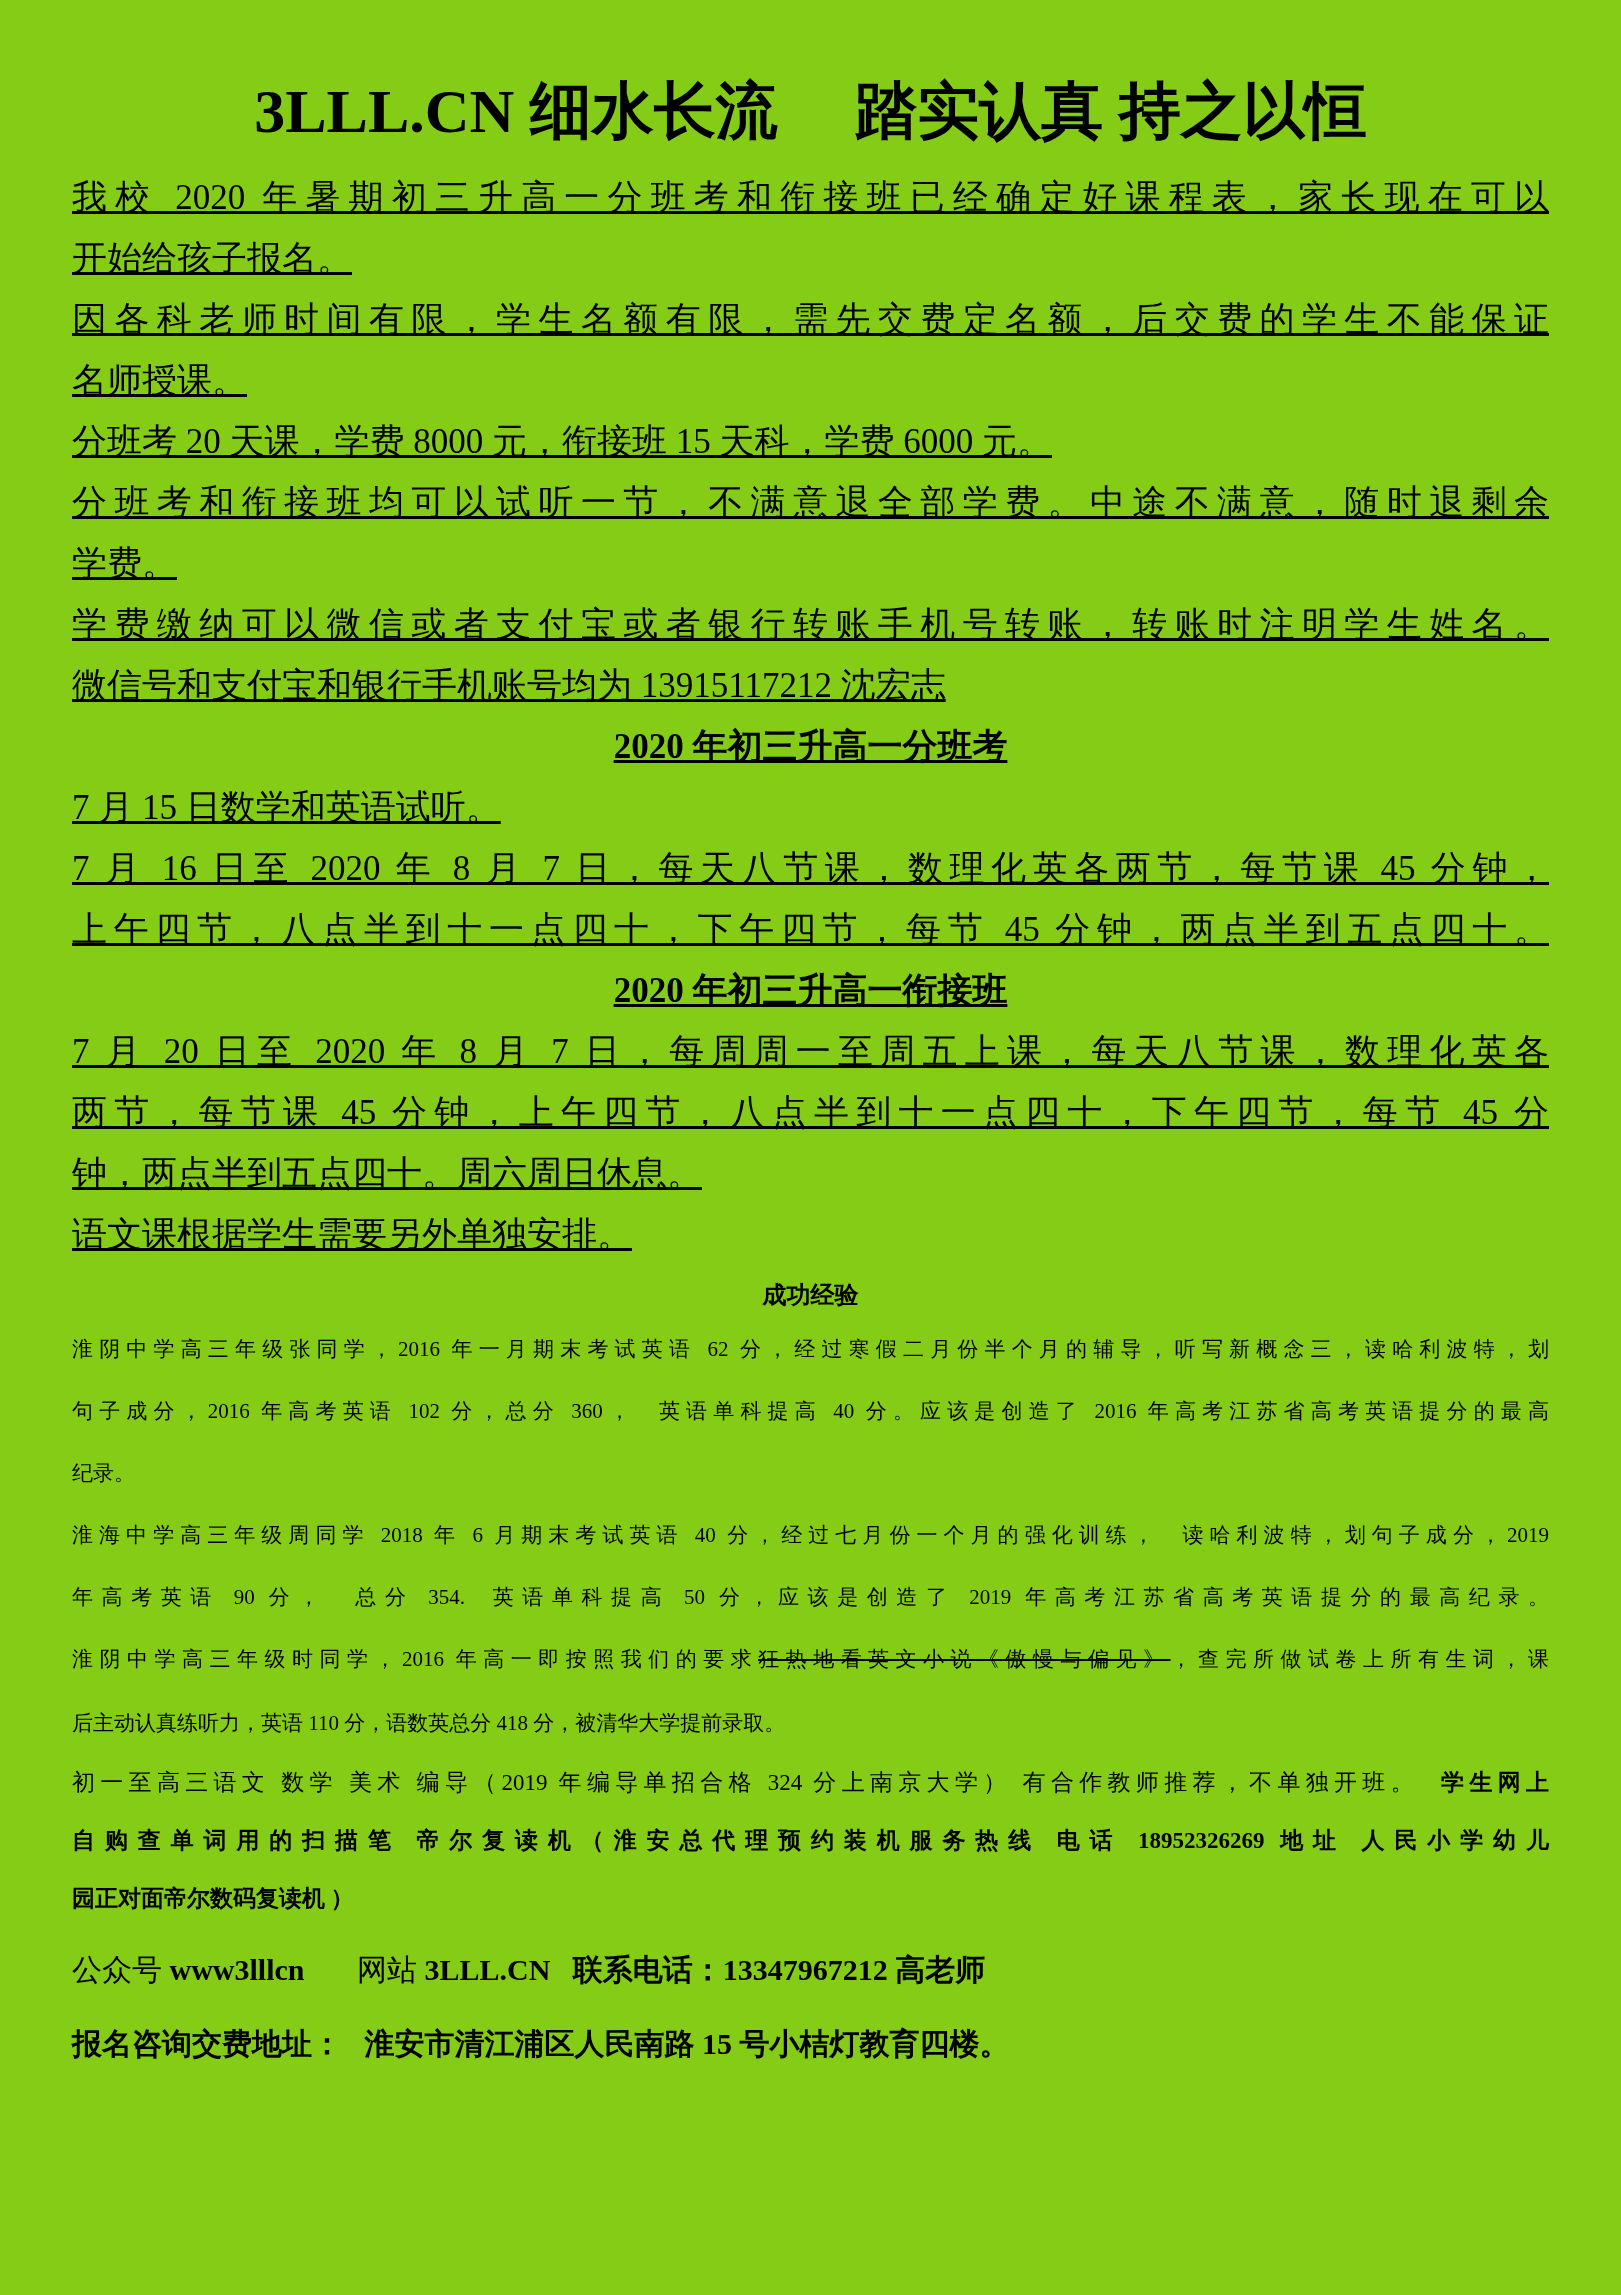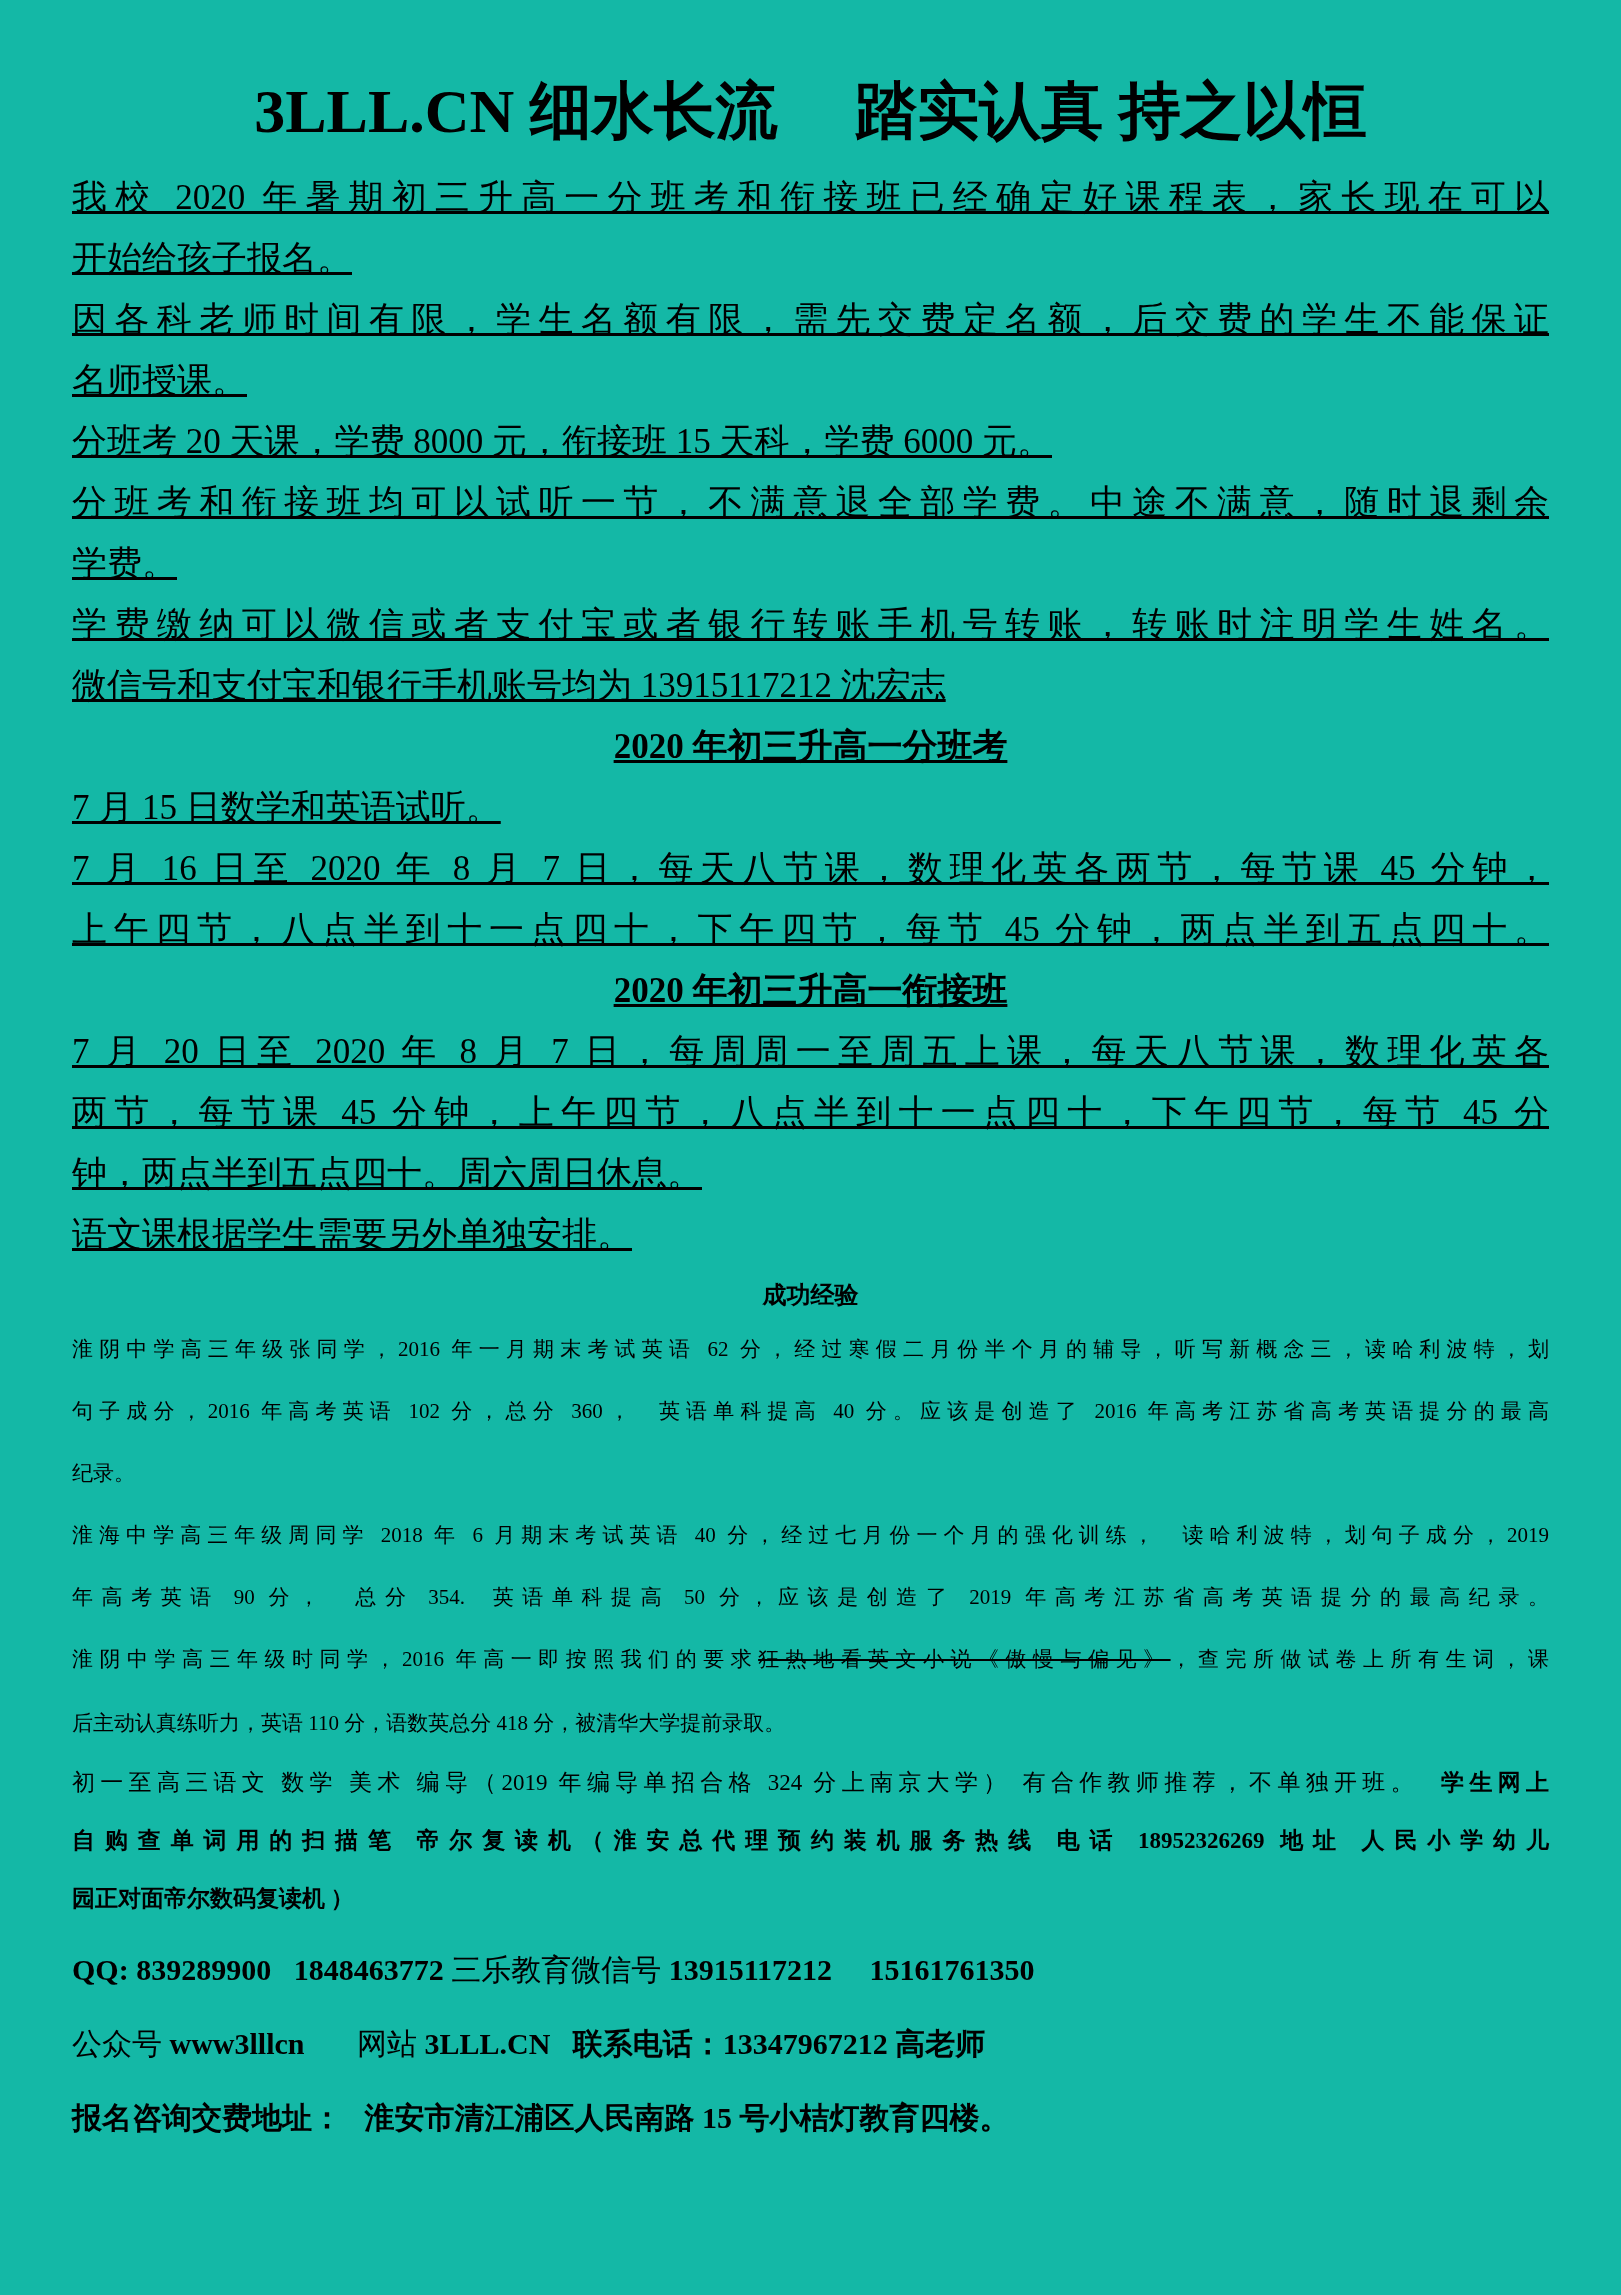--- a/index.html
+++ b/index.html
@@ -2,21 +2,21 @@
 <html style="font-size:11.6px"><head>
 <meta charset="utf-8">
 <style>
   html, body { margin: 0; padding: 0; background: #ffffff; }
   .page {
     position: relative;
     width: 1621px;
     height: 2295px;
     box-sizing: border-box;
     padding: 64px 72px 0 72px;
-    background: #14b8a6;
+    background: #84cc16;
     color: #000000;
     font-family: "Liberation Serif", "DejaVu Serif", serif;
     overflow: hidden;
   }
   .title {
     font-size: 62px;
     font-weight: bold;
     line-height: 94px;
     text-align: center;
     white-space: pre;
@@ -110,18 +110,17 @@
   <div class="s">纪录。</div>
   <div class="s j">淮海中学高三年级周同学 2018 年 6 月期末考试英语 40 分，经过七月份一个月的强化训练，  读哈利波特，划句子成分，2019</div>
   <div class="s j">年高考英语 90 分，  总分 354.  英语单科提高 50 分，应该是创造了 2019 年高考江苏省高考英语提分的最高纪录。</div>
   <div class="s j"><span>淮阴中学高三年级时同学，2016 年高一即按照我们的要求</span><span class="strike">狂热地看英文小说《傲慢与偏见》</span><span>，查完所做试卷上所有生词，课</span></div>
   <div class="s">后主动认真练听力，英语 110 分，语数英总分 418 分，被清华大学提前录取。</div>
 
   <div class="c j"><span>初一至高三语文 数学 美术 编导（2019 年编导单招合格 324 分上南京大学） 有合作教师推荐，不单独开班。  </span><span class="b">学生网上</span></div>
   <div class="c j b">自购查单词用的扫描笔 帝尔复读机（淮安总代理预约装机服务热线 电话 18952326269 地址 人民小学幼儿</div>
   <div class="c b">园正对面帝尔数码复读机 ）</div>
 
-  <div class="k"><span>QQ: 839289900   1848463772 </span><span class="rn">三乐教育微信号 </span><span>13915117212     15161761350</span></div>
   <div class="k"><span class="rn">公众号 </span><span>www3lllcn</span><span class="rn">       网站 </span><span>3LLL.CN</span><span>   联系电话：13347967212 高老师</span></div>
   <div class="k">报名咨询交费地址：   淮安市清江浦区人民南路 15 号小桔灯教育四楼。</div>
 
 </div>
 
 
 </body></html>

